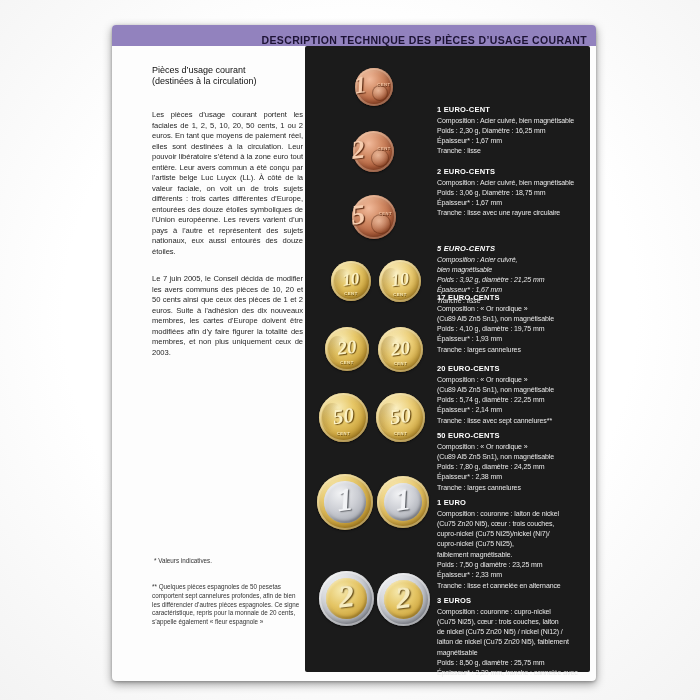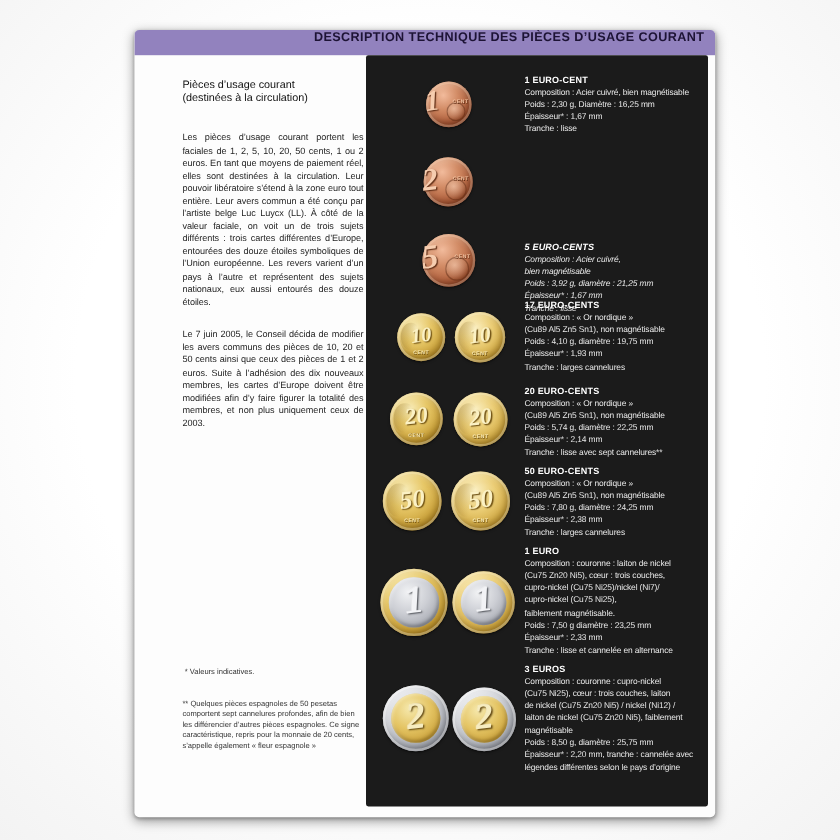--- a/index.html
+++ b/index.html
@@ -14,21 +14,21 @@
   
   .page{
     position:absolute;left:112px;top:25px;width:484px;height:656px;
     background:#fdfdfd;border-radius:4px;
     box-shadow:0 3px 10px rgba(0,0,0,0.40), 0 1px 3px rgba(0,0,0,0.25);
     overflow:hidden;
   }
   .header-bar{
     position:absolute;left:0;top:0;width:100%;height:21px;
     background:#9282be;
-    display:flex;align-items:flex-start;justify-content:flex-end;
+    display:flex;align-items:flex-end;justify-content:flex-end;
   }
   .header-bar .title{
     font-size:10.5px;font-weight:bold;letter-spacing:0.35px;
     color:#1d1335;padding-right:9px;white-space:nowrap;
   }
 
   
   .left-col{position:absolute;left:40px;top:21px;width:152px;color:#1c1c1c;}
   .intro-heading{position:absolute;left:0;top:19px;width:152px;
     font-size:9px;font-weight:normal;line-height:11px;color:#101010;}
@@ -38,21 +38,21 @@
   .para2{top:228px;}
   .footnote{position:absolute;width:150px;font-size:6.3px;line-height:8.8px;color:#333;}
   .fn1{left:2px;top:511px;}
   .fn2{left:0px;top:537px;text-align:left;}
 
   
   .panel{
     position:absolute;left:193px;top:21px;width:285px;height:626px;
     background:#1b1b1b;border-radius:2px;
   }
-  .spec{position:absolute;left:132px;width:150px;color:#ededed;}
+  .spec{position:absolute;left:132px;width:150px;color:#ededed;margin-top:43px;}
   .spec-heading{font-size:7.5px;font-weight:bold;letter-spacing:0.2px;
     color:#ffffff;line-height:10.5px;}
   .spec-line{font-size:7px;line-height:10.3px;letter-spacing:-0.1px;color:#e8e8e8;white-space:nowrap;}
 
   
   .coin{position:absolute;border-radius:50%;}
   .coin .num{
     position:absolute;left:0;right:0;top:50%;
     transform:translateY(-56%) rotate(-7deg);
     text-align:center;
@@ -203,20 +203,27 @@
       </div>
 
       <div class="spec" style="top:16px;">
         <div class="spec-heading">1 EURO-CENT</div>
         <div class="spec-line">Composition : Acier cuivré, bien magnétisable</div>
         <div class="spec-line">Poids : 2,30 g, Diamètre : 16,25 mm</div>
         <div class="spec-line">Épaisseur* : 1,67 mm</div>
         <div class="spec-line">Tranche : lisse</div>
       </div>
 
+      <div class="spec" style="top:78px;">
+        <div class="spec-heading">2 EURO-CENTS</div>
+        <div class="spec-line">Composition : Acier cuivré, bien magnétisable</div>
+        <div class="spec-line">Poids : 3,06 g, Diamètre : 18,75 mm</div>
+        <div class="spec-line">Épaisseur* : 1,67 mm</div>
+        <div class="spec-line">Tranche : lisse avec une rayure circulaire</div>
+      </div>
 
       <div class="spec" style="top:155px;font-style:italic;">
         <div class="spec-heading">5 EURO-CENTS</div>
         <div class="spec-line">Composition : Acier cuivré,</div>
         <div class="spec-line">bien magnétisable</div>
         <div class="spec-line">Poids : 3,92 g, diamètre : 21,25 mm</div>
         <div class="spec-line">Épaisseur* : 1,67 mm</div>
         <div class="spec-line">Tranche : lisse</div>
       </div>
 

